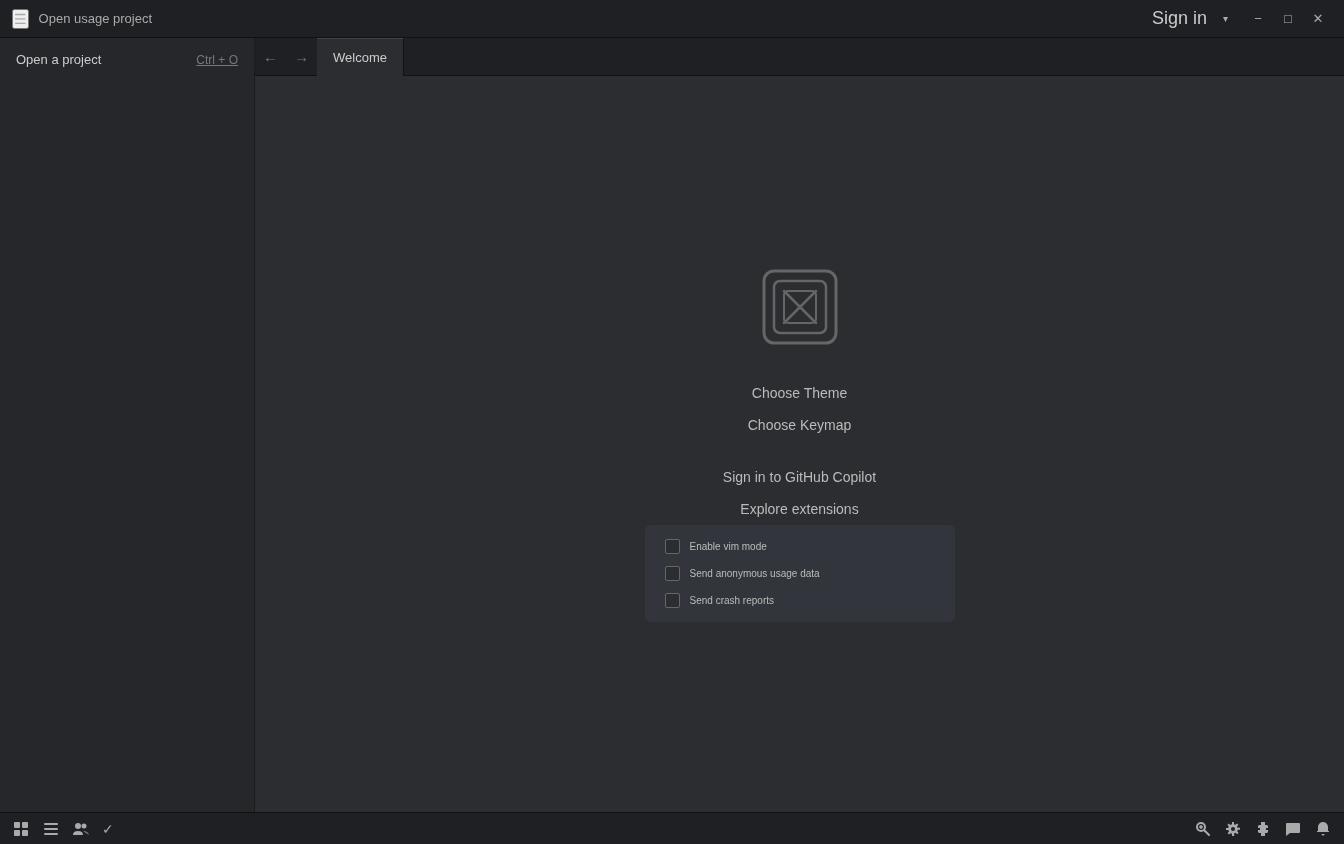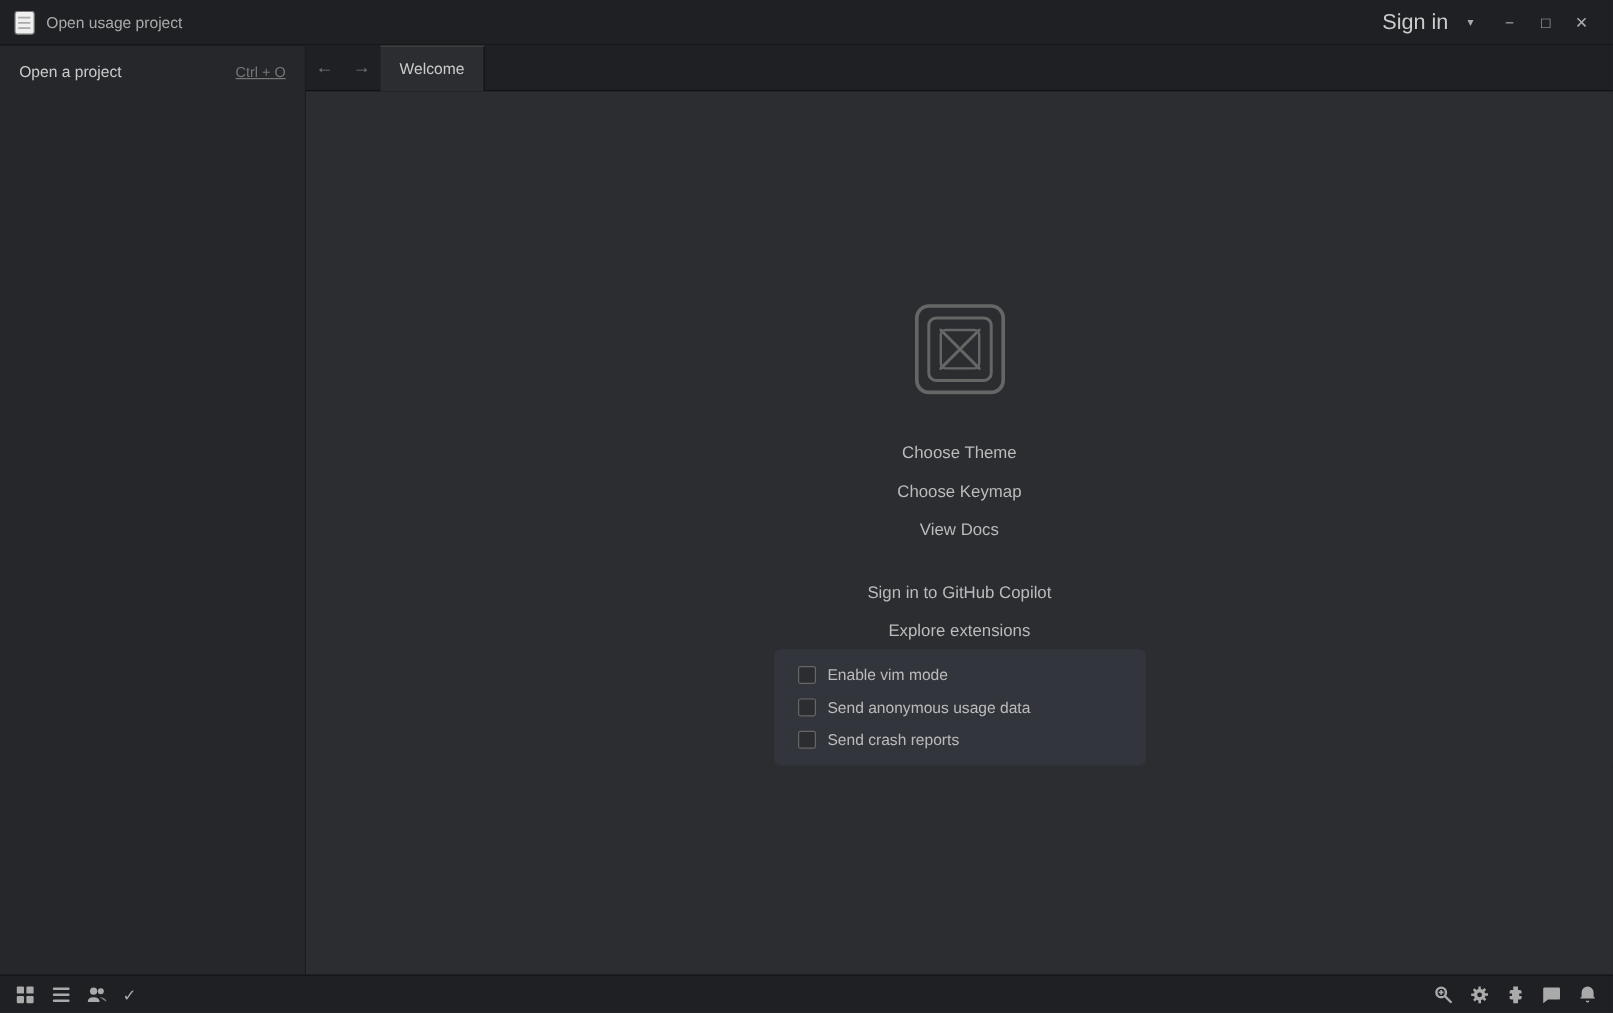--- a/index.html
+++ b/index.html
@@ -202,21 +202,21 @@
     .fake-checkbox {
       width: 15px;
       height: 15px;
       border: 1px solid #666;
       border-radius: 2px;
       background: #2b2d31;
       flex-shrink: 0;
     }
     .checkbox-label {
       color: #bbb;
-      font-size: 13px;
+      font-size: 10px;
     }
 
     
     .status-bar {
       height: 32px;
       background: #1e2024;
       border-top: 1px solid #111;
       display: flex;
       align-items: center;
       justify-content: space-between;
@@ -295,21 +295,20 @@
       <svg class="zed-logo" viewBox="0 0 80 80" fill="none" xmlns="http://www.w3.org/2000/svg">
         <rect x="4" y="4" width="72" height="72" rx="10" stroke="#666" stroke-width="3" fill="none"></rect>
         <rect x="14" y="14" width="52" height="52" rx="6" stroke="#666" stroke-width="2.5" fill="none"></rect>
         <rect x="24" y="24" width="32" height="32" rx="4" stroke="#666" stroke-width="2" fill="none"></rect>
         <path d="M24 24 L56 56 M56 24 L24 56" stroke="#666" stroke-width="2.5" stroke-linecap="round"></path>
       </svg>
 
       <div class="menu-links">
         <button class="menu-link">Choose Theme</button>
         <button class="menu-link">Choose Keymap</button>
-        <button class="menu-link">View Docs</button>
         <div class="menu-separator"></div>
         <button class="menu-link">Sign in to GitHub Copilot</button>
         <button class="menu-link">Explore extensions</button>
       </div>
 
       <div class="checkboxes-panel">
         <label class="checkbox-item">
           <div class="fake-checkbox"></div>
           <span class="checkbox-label">Enable vim mode</span>
         </label>

